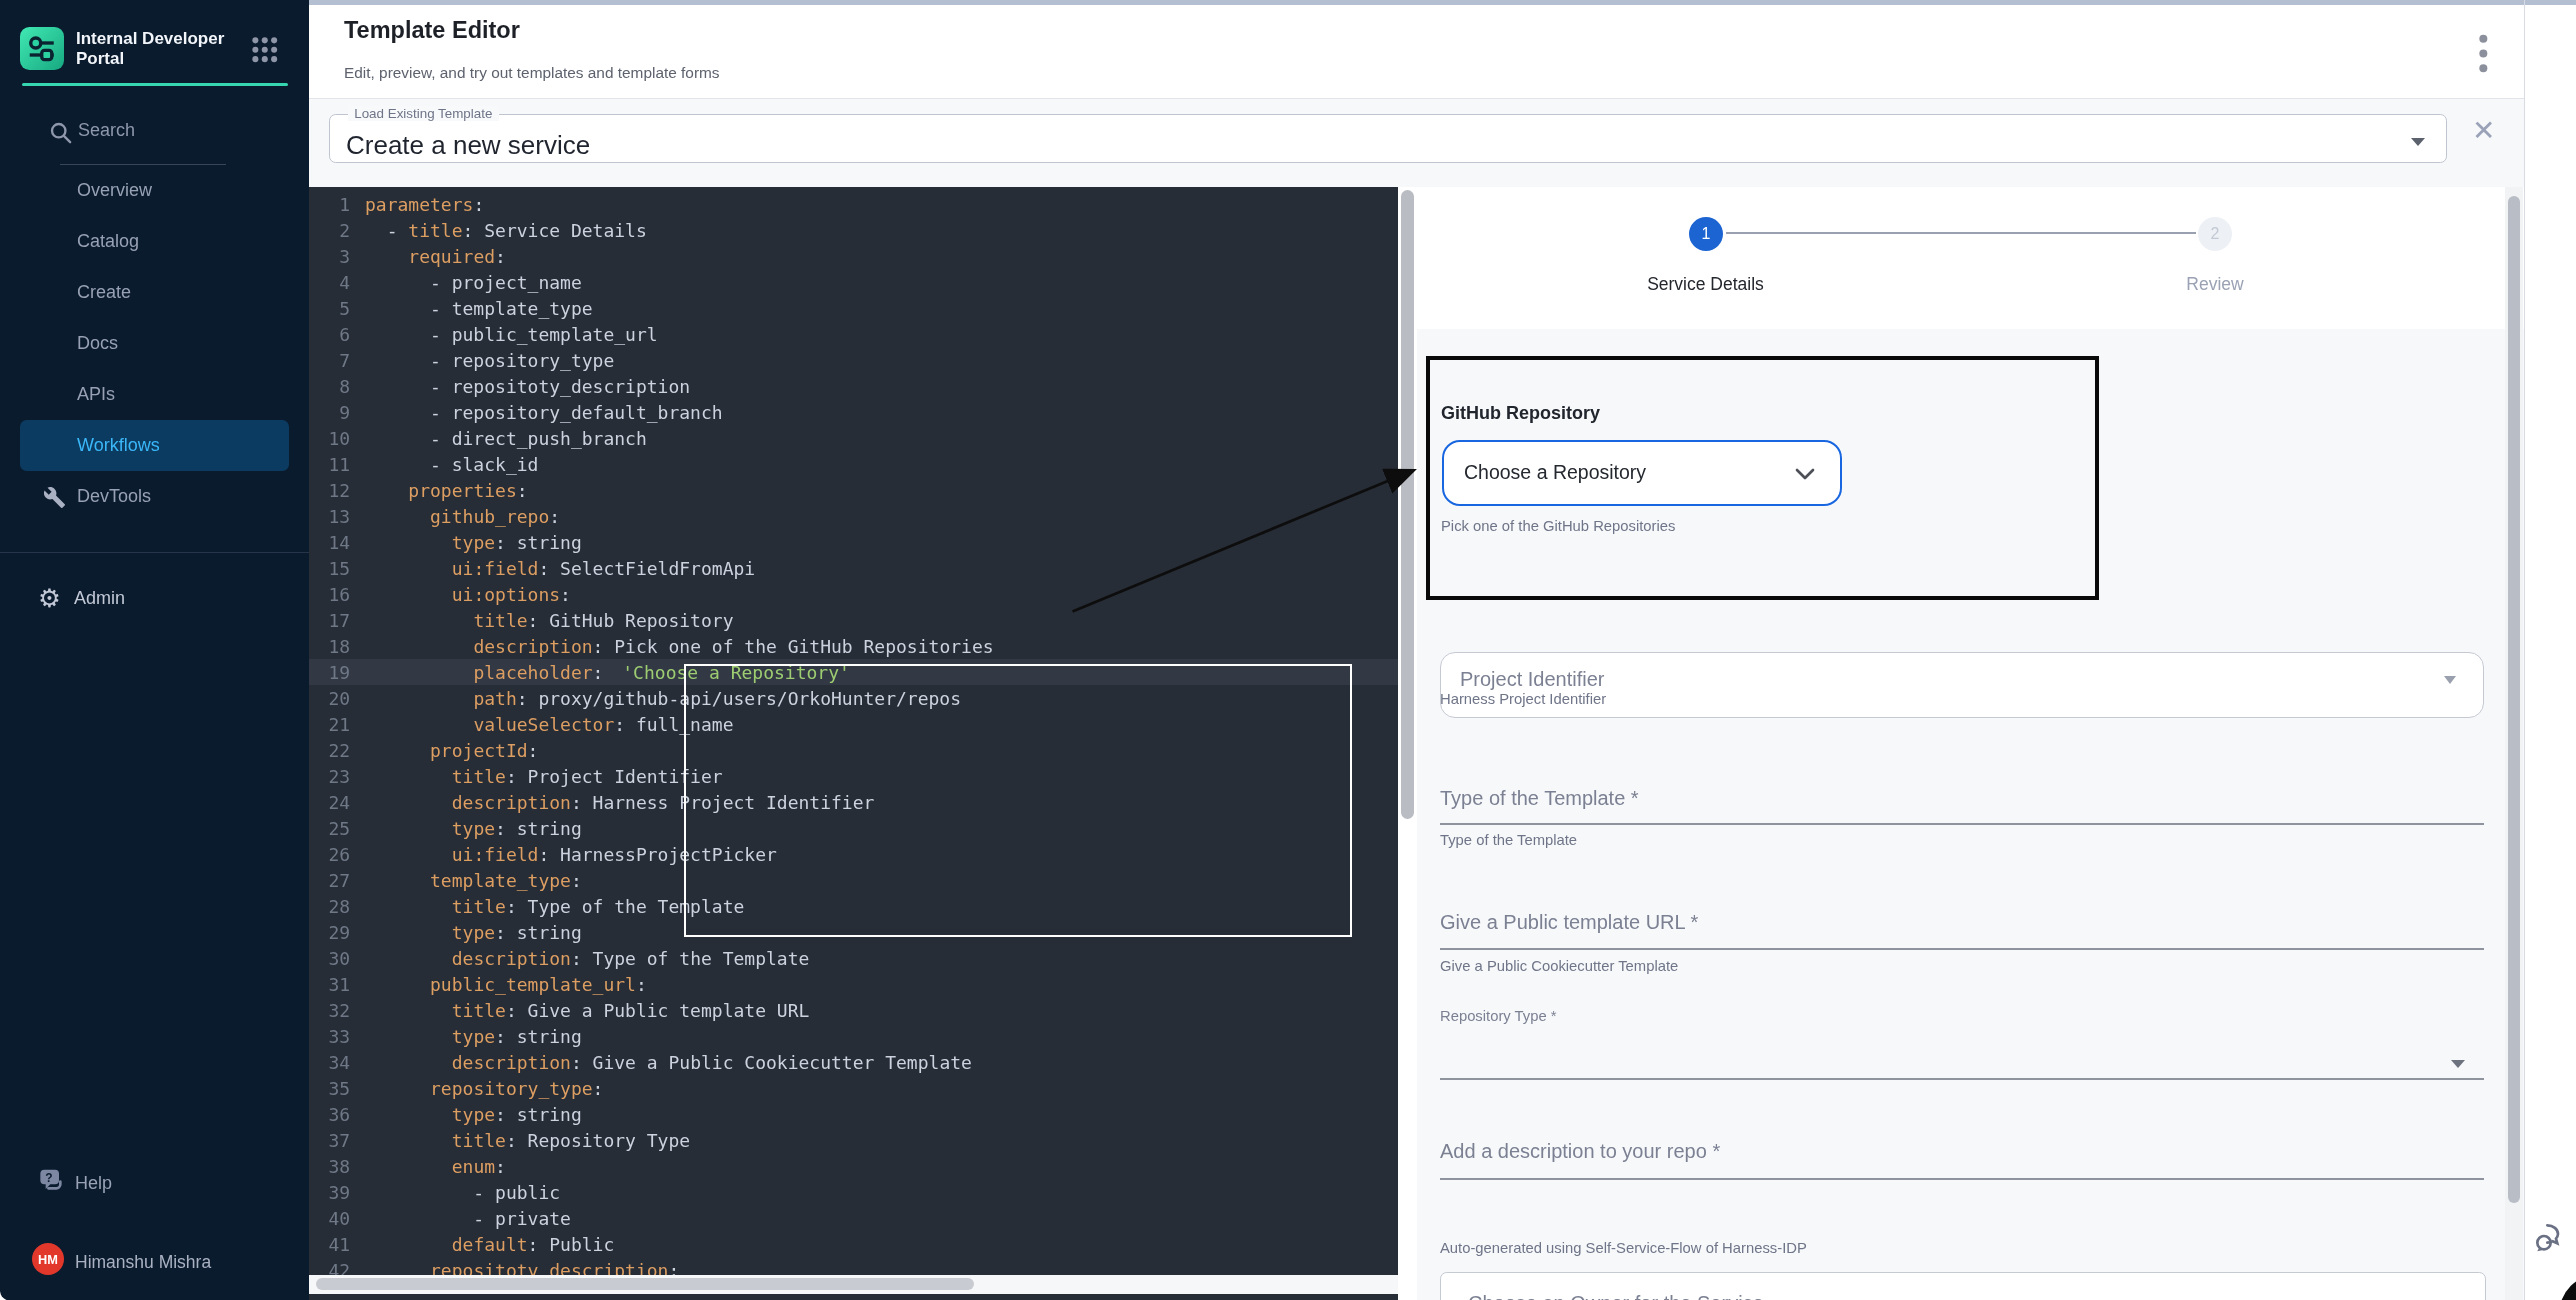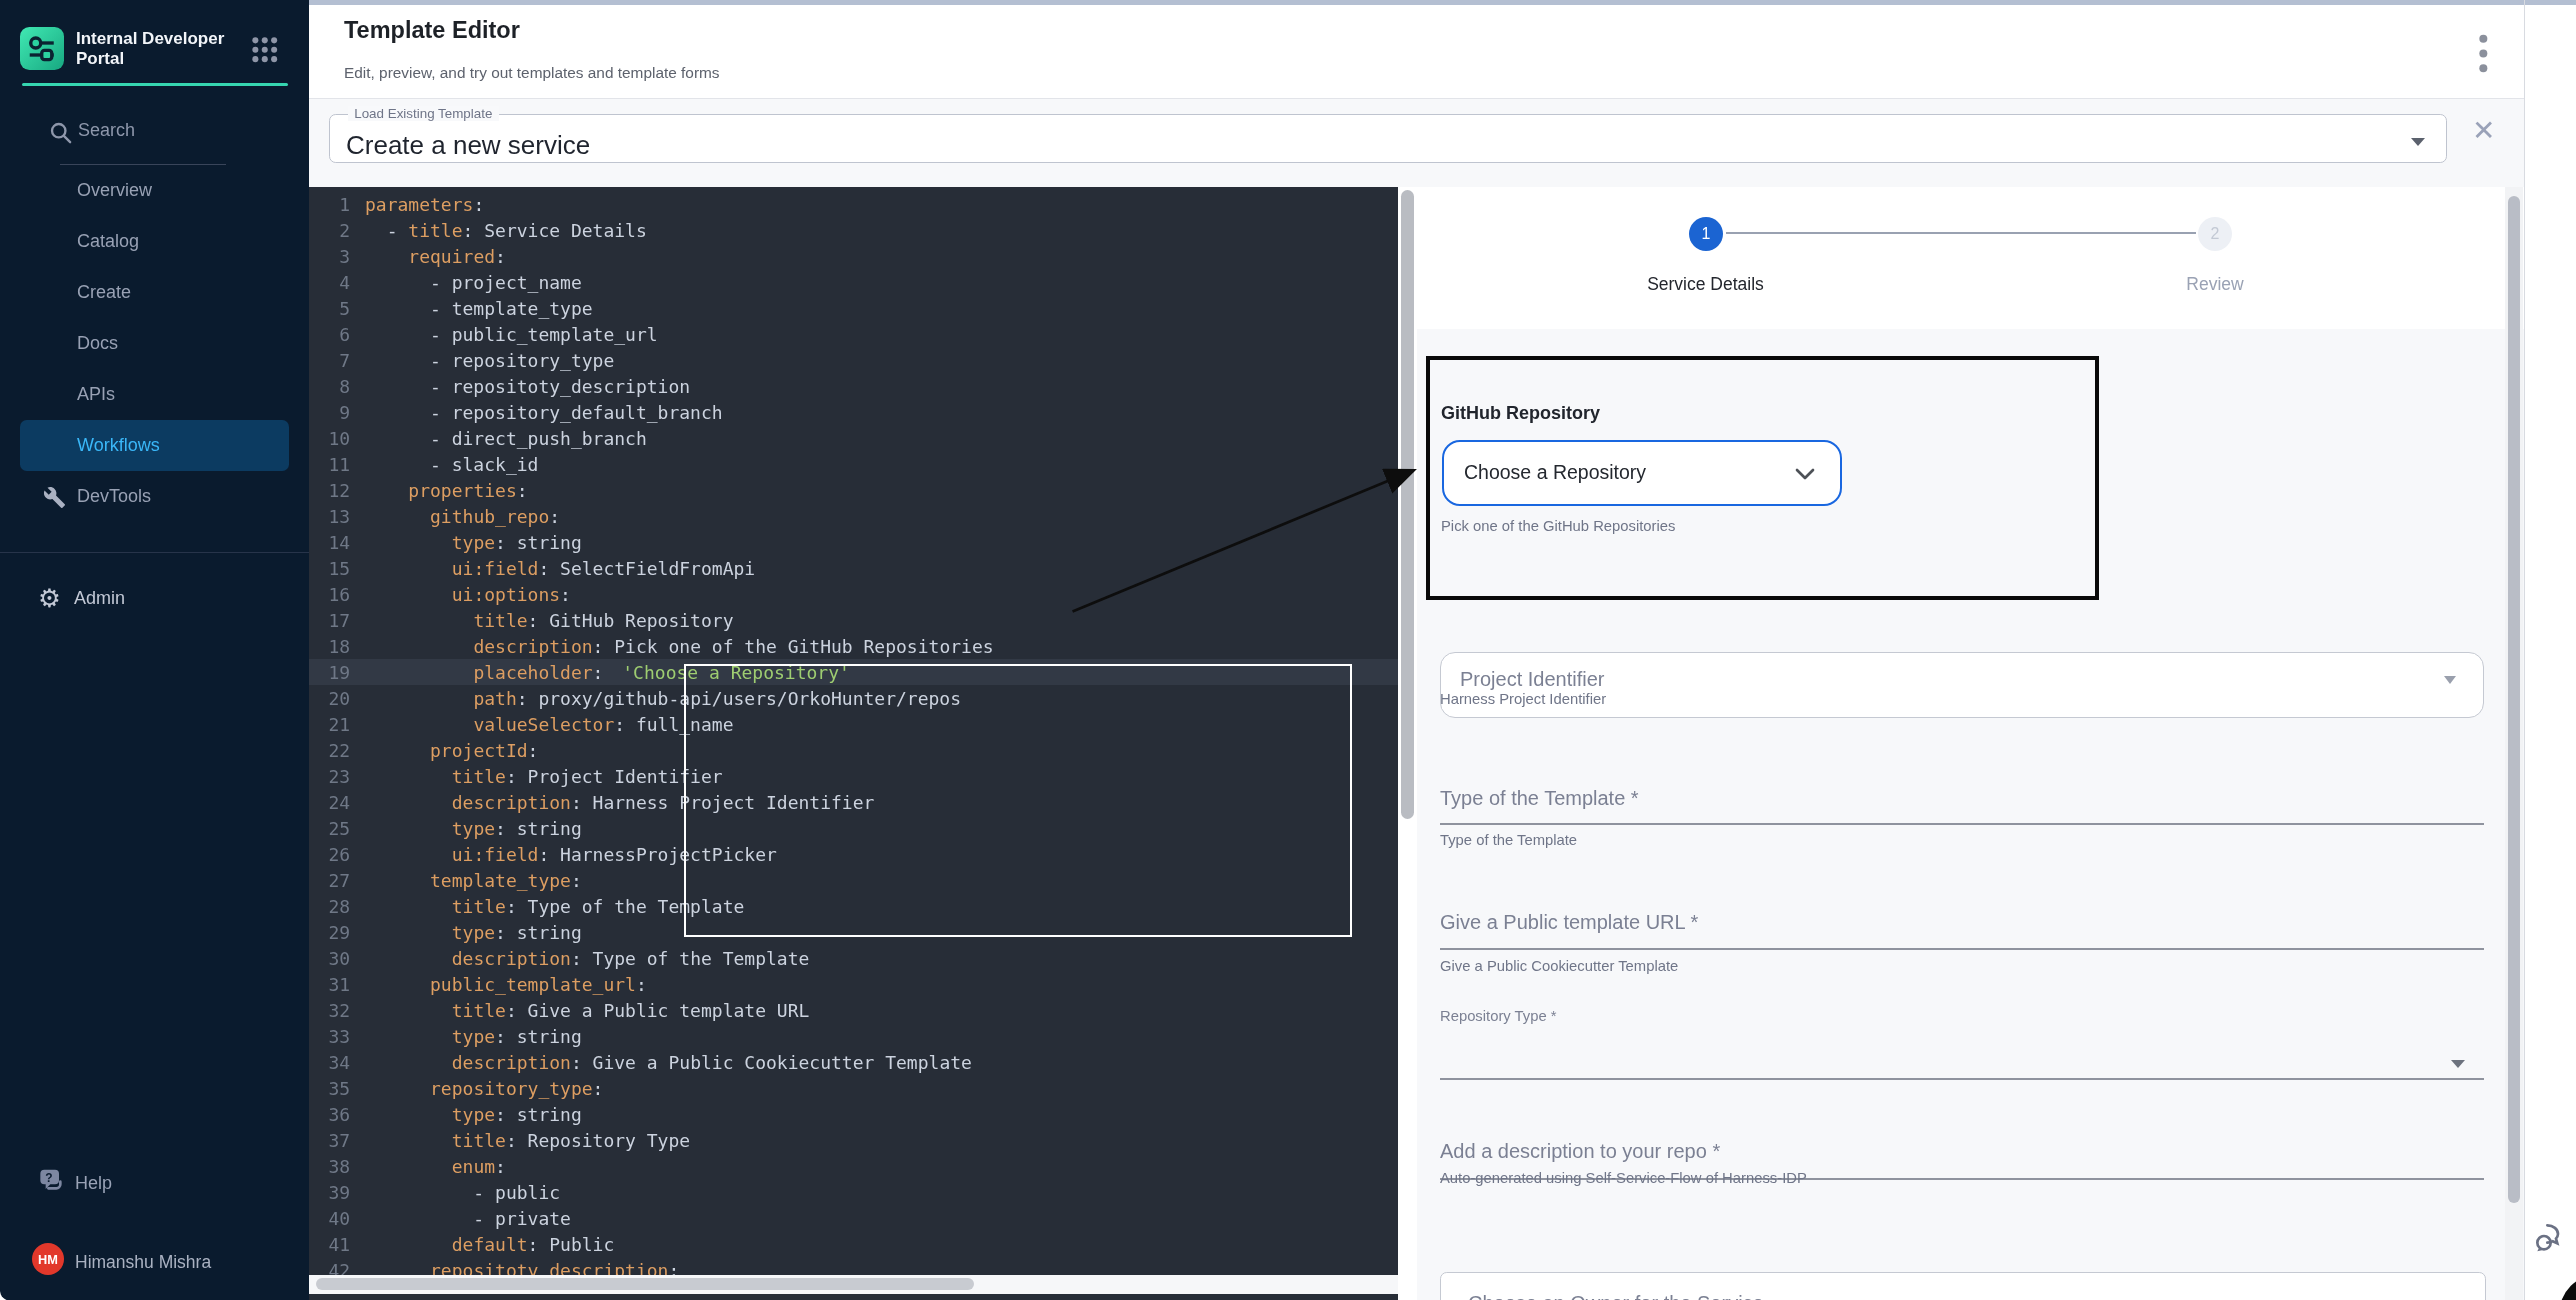--- a/index.html
+++ b/index.html
@@ -336,21 +336,21 @@
   <div class="abs m-label" style="left:1440px;top:911px;">Give a Public template URL *</div>
   <div class="abs m-underline" style="left:1440px;top:948px;width:1044px;"></div>
   <div class="abs m-helper" style="left:1440px;top:958px;">Give a Public Cookiecutter Template</div>
 
   <div class="abs m-label-small" style="left:1440px;top:1008px;">Repository Type *</div>
   <div class="abs" style="left:2451px;top:1060px;width:0;height:0;border-left:7.4px solid transparent;border-right:7.4px solid transparent;border-top:8.7px solid #6c727e;"></div>
   <div class="abs m-underline" style="left:1440px;top:1078px;width:1044px;"></div>
 
   <div class="abs m-label" style="left:1440px;top:1140px;">Add a description to your repo *</div>
   <div class="abs m-underline" style="left:1440px;top:1178px;width:1044px;"></div>
-  <div class="abs m-helper" style="left:1440px;top:1170px;">Auto-generated using Self-Service-Flow of Harness-IDP</div>
+  <div class="abs m-helper" style="left:1440px;top:1240px;">Auto-generated using Self-Service-Flow of Harness-IDP</div>
 
   <div class="abs" id="owner-box">
     <span id="owner-value">Choose an Owner for the Service</span>
   </div>
 
   <div class="abs" id="page-vscroll">
     <div id="page-vthumb"></div>
   </div>
 
   <div class="abs" id="chat-fab">

